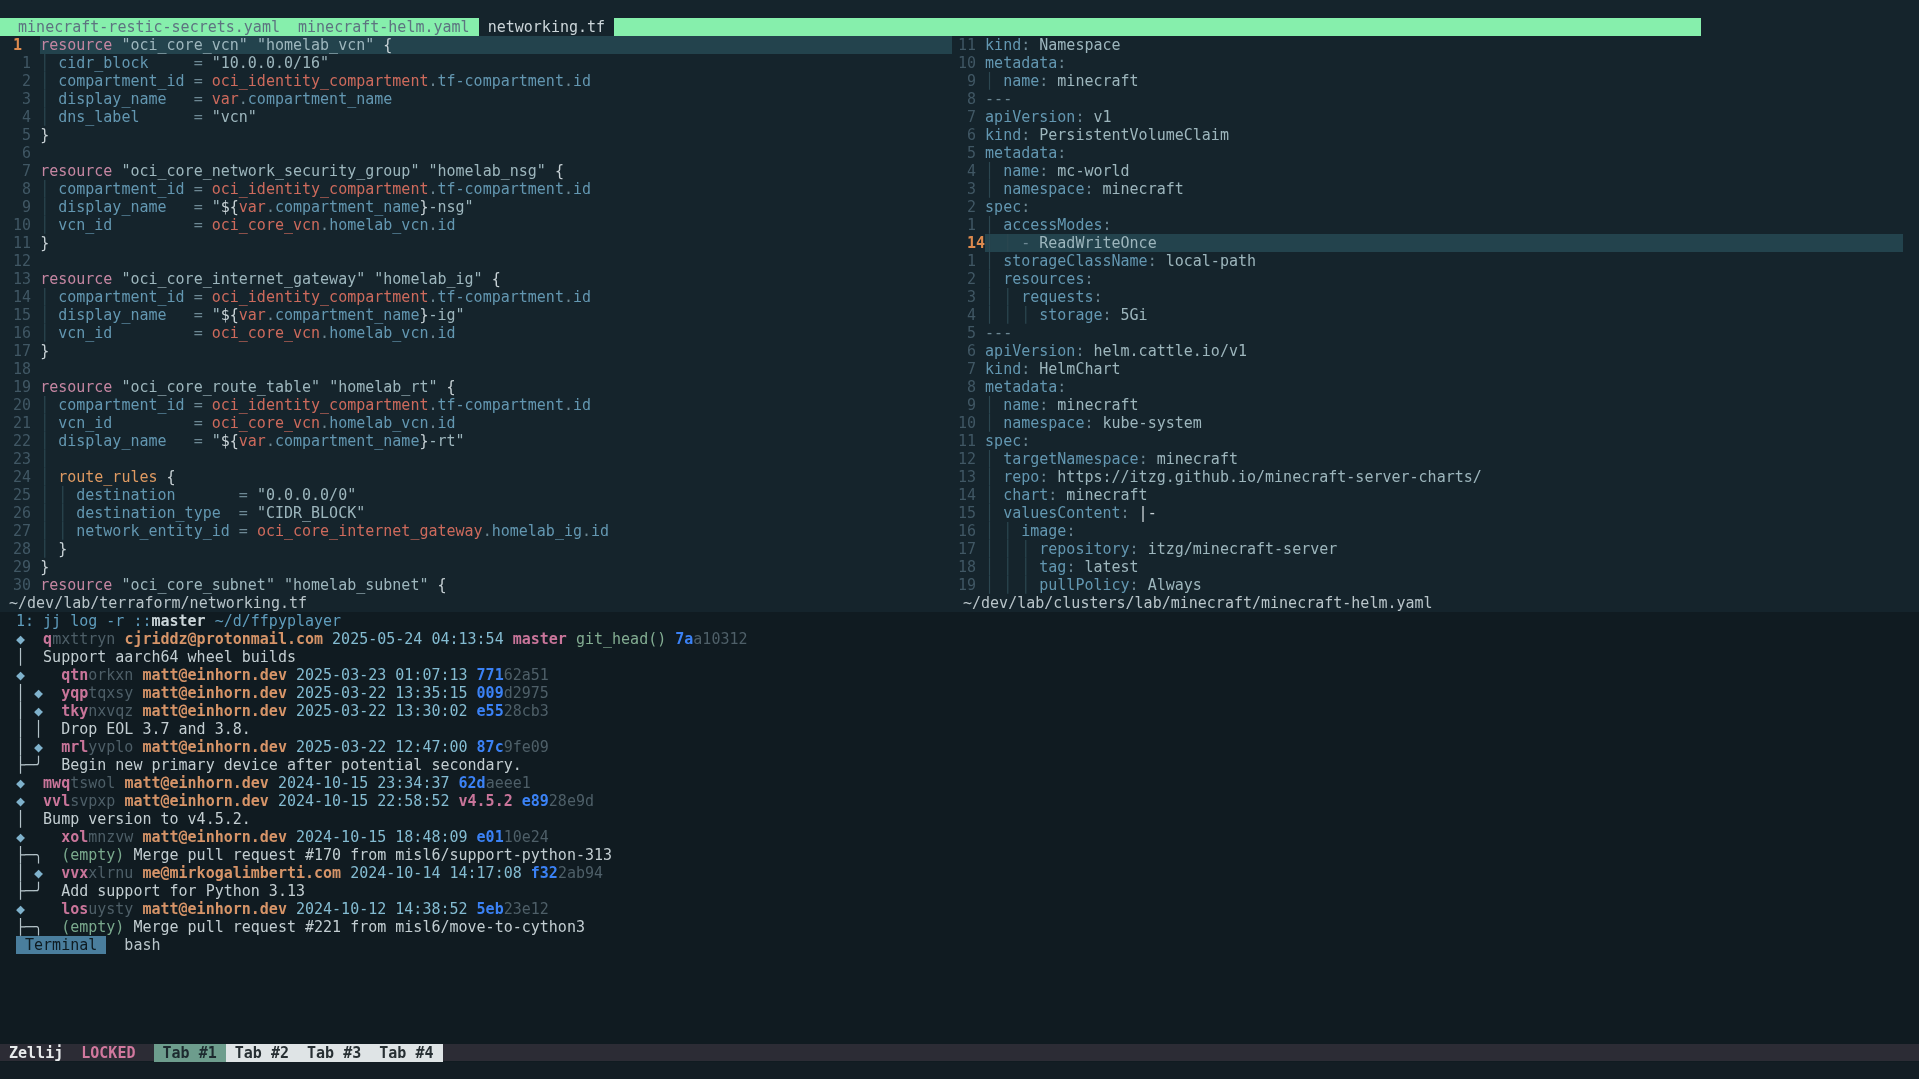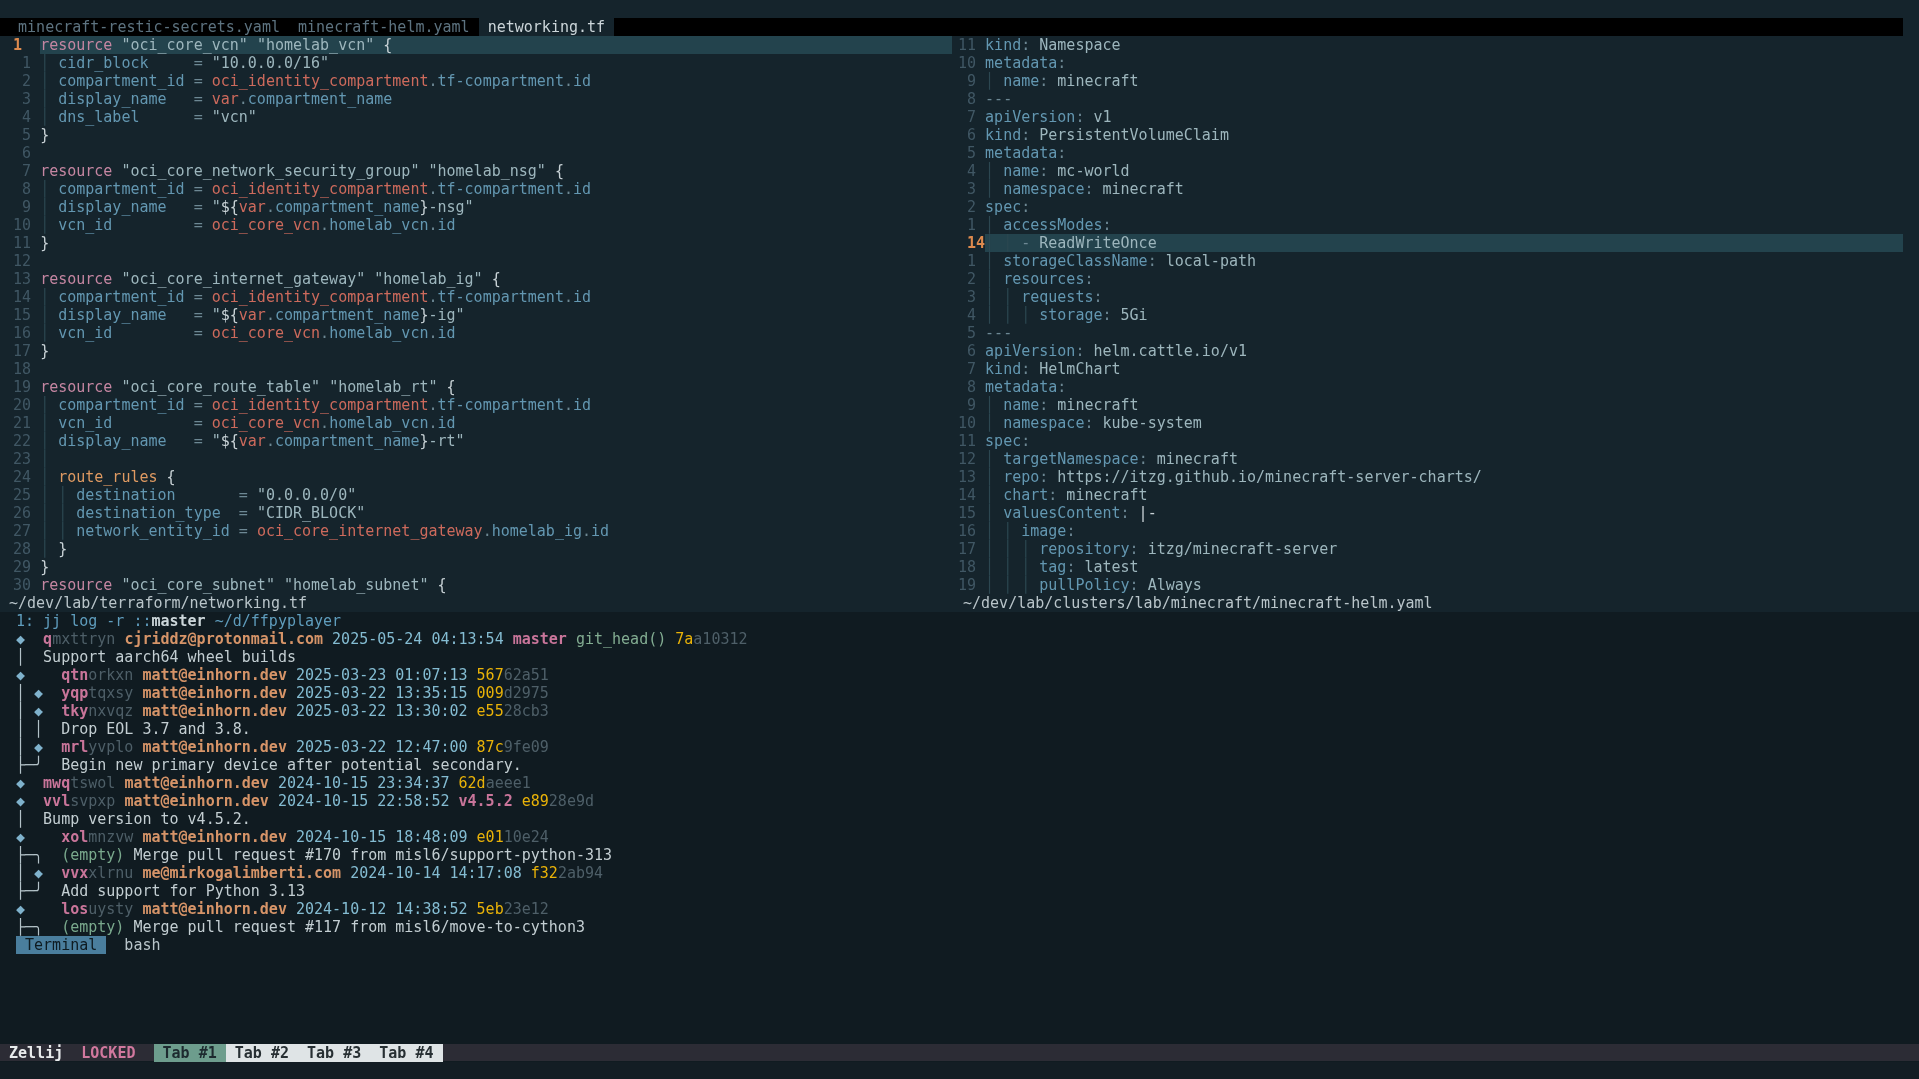--- a/index.html
+++ b/index.html
@@ -3,21 +3,21 @@
 <meta charset="utf-8">
 <style>
   html,body{margin:0;padding:0}
   body{
     width:1919px;height:1079px;position:relative;overflow:hidden;
     background:#101b21;
     font-family:"DejaVu Sans Mono",monospace;
     font-size:15px;line-height:18px;
   }
   .editor{position:absolute;top:0;left:0;width:1919px;height:612px;background:#15242c}
-  .bufferline{position:absolute;top:18px;left:0;width:1903px;height:18px;background:#000000;white-space:pre}
+  .bufferline{position:absolute;top:18px;left:0;width:1701px;height:18px;background:#86efac;white-space:pre}
   .tab{color:#5d7380}
   .tab.active{color:#ccd6da;background:#15242c}
   .pane{position:absolute;top:36px;height:558px;white-space:pre}
   .pane.left{left:0;width:948px;padding-left:4px}
   .pane.right{left:954px;width:945px;padding-left:4px}
   .line{display:flex;height:18px}
   .ln{color:#405764;flex:none}
   .ln-cur{color:#dd8a4e;font-weight:bold}
   .line.cursor .code{background:#23434d;flex:1}
   .statusline{position:absolute;top:594px;height:18px;color:#b9c5ca;white-space:pre}
@@ -44,21 +44,21 @@
   .s-or{color:#df9a62}
   .s-gd{color:#2c4751}
   .s-g{color:#b3c2c8}
   .s-node{color:#7fb2cc}
   .s-cid{color:#c9759a;font-weight:bold}
   .s-cid2{color:#4e5f68}
   .s-em{color:#d69468;font-weight:bold}
   .s-ts{color:#84bcd2}
   .s-bm{color:#c9759a;font-weight:bold}
   .s-gh{color:#83ad92}
-  .s-co{color:#eab308;font-weight:normal}
+  .s-co{color:#3b82f6;font-weight:bold}
   .s-co2{color:#4e5f68}
   .s-de{color:#c3ced2}
   .s-emp{color:#7aa98d}
   .s-bl{color:#5f9dbd}
   .s-tw{color:#ccd6da;font-weight:bold}
   .s-u{color:#c3ced2;text-decoration:underline}
   .s-cur{display:inline-block;width:9px;height:18px;background:#a9d6e5;vertical-align:bottom}
 </style>
 </head>
 <body>
@@ -69,33 +69,33 @@
   <div class="pane right"><div class="line"><span class="ln">11 </span><span class="code"><span class="s-pr">kind</span><span class="s-op">:</span><span class="s-st"> Namespace</span></span></div><div class="line"><span class="ln">10 </span><span class="code"><span class="s-pr">metadata</span><span class="s-op">:</span></span></div><div class="line"><span class="ln"> 9 </span><span class="code"><span class="s-gd">│</span><span class="s-t"> </span><span class="s-pr">name</span><span class="s-op">:</span><span class="s-st"> minecraft</span></span></div><div class="line"><span class="ln"> 8 </span><span class="code"><span class="s-op">---</span></span></div><div class="line"><span class="ln"> 7 </span><span class="code"><span class="s-pr">apiVersion</span><span class="s-op">:</span><span class="s-st"> v1</span></span></div><div class="line"><span class="ln"> 6 </span><span class="code"><span class="s-pr">kind</span><span class="s-op">:</span><span class="s-st"> PersistentVolumeClaim</span></span></div><div class="line"><span class="ln"> 5 </span><span class="code"><span class="s-pr">metadata</span><span class="s-op">:</span></span></div><div class="line"><span class="ln"> 4 </span><span class="code"><span class="s-gd">│</span><span class="s-t"> </span><span class="s-pr">name</span><span class="s-op">:</span><span class="s-st"> mc-world</span></span></div><div class="line"><span class="ln"> 3 </span><span class="code"><span class="s-gd">│</span><span class="s-t"> </span><span class="s-pr">namespace</span><span class="s-op">:</span><span class="s-st"> minecraft</span></span></div><div class="line"><span class="ln"> 2 </span><span class="code"><span class="s-pr">spec</span><span class="s-op">:</span></span></div><div class="line"><span class="ln"> 1 </span><span class="code"><span class="s-gd">│</span><span class="s-t"> </span><span class="s-pr">accessModes</span><span class="s-op">:</span></span></div><div class="line cursor"><span class="ln ln-cur"> 14</span><span class="code"><span class="s-gd">│</span><span class="s-t"> </span><span class="s-gd">│</span><span class="s-t"> </span><span class="s-op">- </span><span class="s-st">ReadWriteOnce</span></span></div><div class="line"><span class="ln"> 1 </span><span class="code"><span class="s-gd">│</span><span class="s-t"> </span><span class="s-pr">storageClassName</span><span class="s-op">:</span><span class="s-st"> local-path</span></span></div><div class="line"><span class="ln"> 2 </span><span class="code"><span class="s-gd">│</span><span class="s-t"> </span><span class="s-pr">resources</span><span class="s-op">:</span></span></div><div class="line"><span class="ln"> 3 </span><span class="code"><span class="s-gd">│</span><span class="s-t"> </span><span class="s-gd">│</span><span class="s-t"> </span><span class="s-pr">requests</span><span class="s-op">:</span></span></div><div class="line"><span class="ln"> 4 </span><span class="code"><span class="s-gd">│</span><span class="s-t"> </span><span class="s-gd">│</span><span class="s-t"> </span><span class="s-gd">│</span><span class="s-t"> </span><span class="s-pr">storage</span><span class="s-op">:</span><span class="s-st"> 5Gi</span></span></div><div class="line"><span class="ln"> 5 </span><span class="code"><span class="s-op">---</span></span></div><div class="line"><span class="ln"> 6 </span><span class="code"><span class="s-pr">apiVersion</span><span class="s-op">:</span><span class="s-st"> helm.cattle.io/v1</span></span></div><div class="line"><span class="ln"> 7 </span><span class="code"><span class="s-pr">kind</span><span class="s-op">:</span><span class="s-st"> HelmChart</span></span></div><div class="line"><span class="ln"> 8 </span><span class="code"><span class="s-pr">metadata</span><span class="s-op">:</span></span></div><div class="line"><span class="ln"> 9 </span><span class="code"><span class="s-gd">│</span><span class="s-t"> </span><span class="s-pr">name</span><span class="s-op">:</span><span class="s-st"> minecraft</span></span></div><div class="line"><span class="ln">10 </span><span class="code"><span class="s-gd">│</span><span class="s-t"> </span><span class="s-pr">namespace</span><span class="s-op">:</span><span class="s-st"> kube-system</span></span></div><div class="line"><span class="ln">11 </span><span class="code"><span class="s-pr">spec</span><span class="s-op">:</span></span></div><div class="line"><span class="ln">12 </span><span class="code"><span class="s-gd">│</span><span class="s-t"> </span><span class="s-pr">targetNamespace</span><span class="s-op">:</span><span class="s-st"> minecraft</span></span></div><div class="line"><span class="ln">13 </span><span class="code"><span class="s-gd">│</span><span class="s-t"> </span><span class="s-pr">repo</span><span class="s-op">:</span><span class="s-st"> https://itzg.github.io/minecraft-server-charts/</span></span></div><div class="line"><span class="ln">14 </span><span class="code"><span class="s-gd">│</span><span class="s-t"> </span><span class="s-pr">chart</span><span class="s-op">:</span><span class="s-st"> minecraft</span></span></div><div class="line"><span class="ln">15 </span><span class="code"><span class="s-gd">│</span><span class="s-t"> </span><span class="s-pr">valuesContent</span><span class="s-op">:</span><span class="s-w"> |-</span></span></div><div class="line"><span class="ln">16 </span><span class="code"><span class="s-gd">│</span><span class="s-t"> </span><span class="s-gd">│</span><span class="s-t"> </span><span class="s-pr">image</span><span class="s-op">:</span></span></div><div class="line"><span class="ln">17 </span><span class="code"><span class="s-gd">│</span><span class="s-t"> </span><span class="s-gd">│</span><span class="s-t"> </span><span class="s-gd">│</span><span class="s-t"> </span><span class="s-pr">repository</span><span class="s-op">:</span><span class="s-st"> itzg/minecraft-server</span></span></div><div class="line"><span class="ln">18 </span><span class="code"><span class="s-gd">│</span><span class="s-t"> </span><span class="s-gd">│</span><span class="s-t"> </span><span class="s-gd">│</span><span class="s-t"> </span><span class="s-pr">tag</span><span class="s-op">:</span><span class="s-st"> latest</span></span></div><div class="line"><span class="ln">19 </span><span class="code"><span class="s-gd">│</span><span class="s-t"> </span><span class="s-gd">│</span><span class="s-t"> </span><span class="s-gd">│</span><span class="s-t"> </span><span class="s-pr">pullPolicy</span><span class="s-op">:</span><span class="s-st"> Always</span></span></div></div>
   <div class="statusline left">~/dev/lab/terraform/networking.tf</div>
   <div class="statusline right">~/dev/lab/clusters/lab/minecraft/minecraft-helm.yaml</div>
 </div>
 
 <div class="terminal">
   <div class="trow"><span class="s-bl">1: jj log -r ::</span><span class="s-tw">master</span><span class="s-bl"> ~/d/ffpyplayer</span></div>
   <div>
       <div class="trow"><span class="s-node">◆</span><span class="s-t">  </span><span class="s-cid">q</span><span class="s-cid2">mxttryn</span><span class="s-t"> </span><span class="s-em">cjriddz@protonmail.com</span><span class="s-t"> </span><span class="s-ts">2025-05-24 04:13:54</span><span class="s-t"> </span><span class="s-bm">master</span><span class="s-t"> </span><span class="s-gh">git_head()</span><span class="s-t"> </span><span class="s-co">7a</span><span class="s-co2">a10312</span></div>
       <div class="trow"><span class="s-g">│</span><span class="s-t">  </span><span class="s-de">Support aarch64 wheel builds</span></div>
-      <div class="trow"><span class="s-node">◆</span><span class="s-t">    </span><span class="s-cid">qtn</span><span class="s-cid2">orkxn</span><span class="s-t"> </span><span class="s-em">matt@einhorn.dev</span><span class="s-t"> </span><span class="s-ts">2025-03-23 01:07:13</span><span class="s-t"> </span><span class="s-co">567</span><span class="s-co2">62a51</span></div>
+      <div class="trow"><span class="s-node">◆</span><span class="s-t">    </span><span class="s-cid">qtn</span><span class="s-cid2">orkxn</span><span class="s-t"> </span><span class="s-em">matt@einhorn.dev</span><span class="s-t"> </span><span class="s-ts">2025-03-23 01:07:13</span><span class="s-t"> </span><span class="s-co">771</span><span class="s-co2">62a51</span></div>
       <div class="trow"><span class="s-g">│ </span><span class="s-node">◆</span><span class="s-t">  </span><span class="s-cid">yqp</span><span class="s-cid2">tqxsy</span><span class="s-t"> </span><span class="s-em">matt@einhorn.dev</span><span class="s-t"> </span><span class="s-ts">2025-03-22 13:35:15</span><span class="s-t"> </span><span class="s-co">009</span><span class="s-co2">d2975</span></div>
       <div class="trow"><span class="s-g">│ </span><span class="s-node">◆</span><span class="s-t">  </span><span class="s-cid">tky</span><span class="s-cid2">nxvqz</span><span class="s-t"> </span><span class="s-em">matt@einhorn.dev</span><span class="s-t"> </span><span class="s-ts">2025-03-22 13:30:02</span><span class="s-t"> </span><span class="s-co">e55</span><span class="s-co2">28cb3</span></div>
       <div class="trow"><span class="s-g">│ │</span><span class="s-t">  </span><span class="s-de">Drop EOL 3.7 and 3.8.</span></div>
       <div class="trow"><span class="s-g">│ </span><span class="s-node">◆</span><span class="s-t">  </span><span class="s-cid">mrl</span><span class="s-cid2">yvplo</span><span class="s-t"> </span><span class="s-em">matt@einhorn.dev</span><span class="s-t"> </span><span class="s-ts">2025-03-22 12:47:00</span><span class="s-t"> </span><span class="s-co">87c</span><span class="s-co2">9fe09</span></div>
       <div class="trow"><span class="s-g">├─╯</span><span class="s-t">  </span><span class="s-de">Begin new primary device after potential secondary.</span></div>
       <div class="trow"><span class="s-node">◆</span><span class="s-t">  </span><span class="s-cid">mwq</span><span class="s-cid2">tswol</span><span class="s-t"> </span><span class="s-em">matt@einhorn.dev</span><span class="s-t"> </span><span class="s-ts">2024-10-15 23:34:37</span><span class="s-t"> </span><span class="s-co">62d</span><span class="s-co2">aeee1</span></div>
       <div class="trow"><span class="s-node">◆</span><span class="s-t">  </span><span class="s-cid">vvl</span><span class="s-cid2">svpxp</span><span class="s-t"> </span><span class="s-em">matt@einhorn.dev</span><span class="s-t"> </span><span class="s-ts">2024-10-15 22:58:52</span><span class="s-t"> </span><span class="s-bm">v4.5.2</span><span class="s-t"> </span><span class="s-co">e89</span><span class="s-co2">28e9d</span></div>
       <div class="trow"><span class="s-g">│</span><span class="s-t">  </span><span class="s-de">Bump version to v4.5.2.</span></div>
       <div class="trow"><span class="s-node">◆</span><span class="s-t">    </span><span class="s-cid">xol</span><span class="s-cid2">mnzvw</span><span class="s-t"> </span><span class="s-em">matt@einhorn.dev</span><span class="s-t"> </span><span class="s-ts">2024-10-15 18:48:09</span><span class="s-t"> </span><span class="s-co">e01</span><span class="s-co2">10e24</span></div>
       <div class="trow"><span class="s-g">├─╮</span><span class="s-t">  </span><span class="s-emp">(empty)</span><span class="s-de"> Merge pull request #170 from misl6/support-python-313</span></div>
       <div class="trow"><span class="s-g">│ </span><span class="s-node">◆</span><span class="s-t">  </span><span class="s-cid">vvx</span><span class="s-cid2">xlrnu</span><span class="s-t"> </span><span class="s-em">me@mirkogalimberti.com</span><span class="s-t"> </span><span class="s-ts">2024-10-14 14:17:08</span><span class="s-t"> </span><span class="s-co">f32</span><span class="s-co2">2ab94</span></div>
       <div class="trow"><span class="s-g">├─╯</span><span class="s-t">  </span><span class="s-de">Add support for Python 3.13</span></div>
       <div class="trow"><span class="s-node">◆</span><span class="s-t">    </span><span class="s-cid">los</span><span class="s-cid2">uysty</span><span class="s-t"> </span><span class="s-em">matt@einhorn.dev</span><span class="s-t"> </span><span class="s-ts">2024-10-12 14:38:52</span><span class="s-t"> </span><span class="s-co">5eb</span><span class="s-co2">23e12</span></div>
-      <div class="trow"><span class="s-g">├─╮</span><span class="s-t">  </span><span class="s-emp">(empty)</span><span class="s-de"> Merge pull request #117 from misl6/move-to-cython3</span></div>
+      <div class="trow"><span class="s-g">├─╮</span><span class="s-t">  </span><span class="s-emp">(empty)</span><span class="s-de"> Merge pull request #221 from misl6/move-to-cython3</span></div>
     </div>
   <div class="trow"><span class="term-chip"> Terminal </span> <span class="win-bash"> bash </span> </div>
 </div>
 
 <div class="zbar"> <span class="z-app">Zellij</span>  <span class="z-mode">LOCKED</span>  <span class="ztab active"> Tab #1 </span><span class="ztab"> Tab #2 </span><span class="ztab"> Tab #3 </span><span class="ztab"> Tab #4 </span></div>
 <div class="below"></div>
 
 </body></html>

